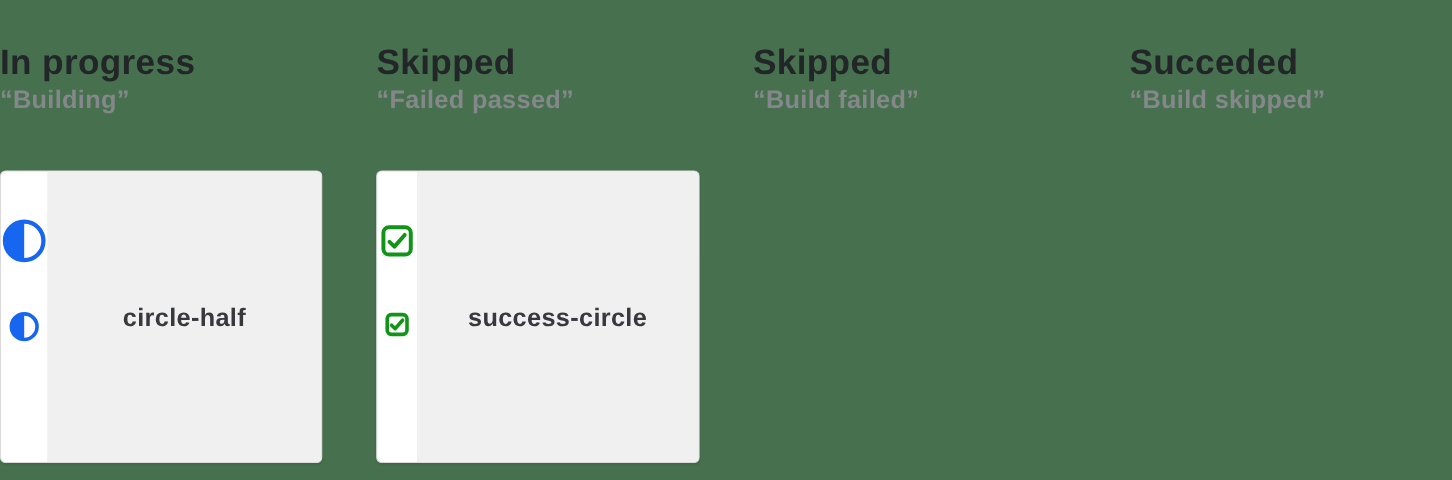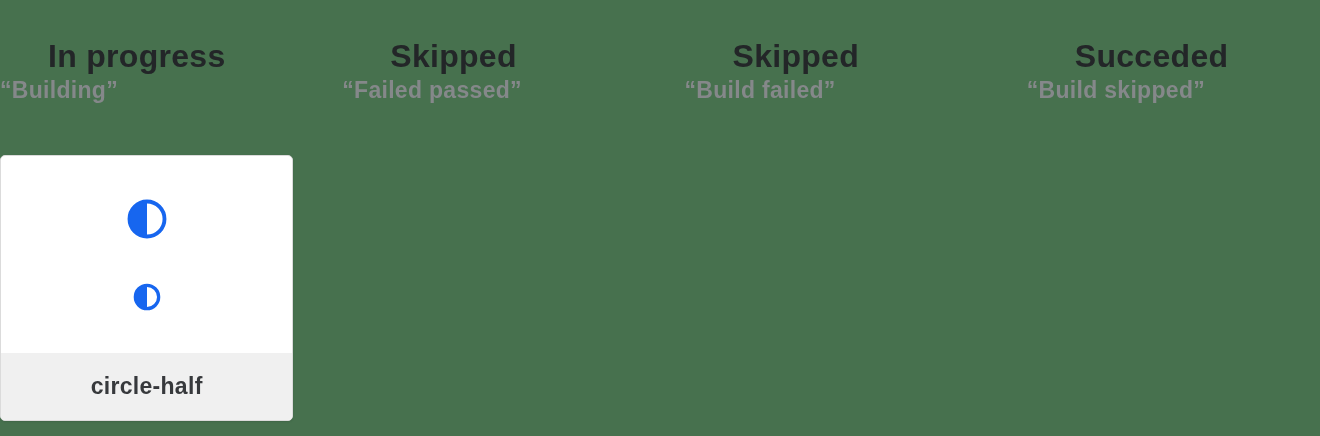--- a/index.html
+++ b/index.html
@@ -20,39 +20,38 @@
 
   .col { display: block; }
 
   .status-title {
     margin-top: 36px;
     font-size: 32px;
     line-height: 40px;
     font-weight: 800;
     letter-spacing: 0.3px;
     color: #232628;
-    padding-left: 48px;
   }
   .status-quote {
     font-size: 23px;
     line-height: 29px;
     font-weight: 600;
     letter-spacing: 0.3px;
     color: #85888A;
   }
 
   .card {
     margin-top: 50px;
     height: 266px;
     background: #ffffff;
     border: 1px solid #DBDBDB;
     border-radius: 5px;
     box-shadow: 0 1px 2px rgba(0,0,0,0.10);
     display: flex;
-    flex-direction: column;
+    flex-direction: row;
     overflow: hidden;
   }
   .card-body {
     height: 197px;
     display: flex;
     flex-direction: column;
     align-items: center;
     justify-content: space-evenly;
   }
   .card-footer {
@@ -101,20 +100,35 @@
       </div>
       <div class="card-footer">
         <span class="icon-name-label">circle-half</span>
       </div>
     </div>
   </section>
 
   <section class="col col-2">
     <h2 class="status-title">Skipped</h2>
     <p class="status-quote">“Failed passed”</p>
+    <div class="card">
+      <div class="card-body">
+        <svg class="ic-lg" viewBox="0 0 24 24" color="#119417">
+          <rect x="3.7" y="3.7" width="16.6" height="16.6" rx="3.4" fill="none" stroke="currentColor" stroke-width="2.4"></rect>
+          <polyline points="7.4 12.6 10.4 15.5 16.6 8.4" fill="none" stroke="currentColor" stroke-width="2.4" stroke-linecap="round" stroke-linejoin="round"></polyline>
+        </svg>
+        <svg class="ic-sm" viewBox="0 0 24 24" color="#119417">
+          <rect x="3.7" y="3.7" width="16.6" height="16.6" rx="3.4" fill="none" stroke="currentColor" stroke-width="3"></rect>
+          <polyline points="7.4 12.6 10.4 15.5 16.6 8.4" fill="none" stroke="currentColor" stroke-width="3" stroke-linecap="round" stroke-linejoin="round"></polyline>
+        </svg>
+      </div>
+      <div class="card-footer">
+        <span class="icon-name-label">success-circle</span>
+      </div>
+    </div>
   </section>
 
   <section class="col col-3">
     <h2 class="status-title">Skipped</h2>
     <p class="status-quote">“Build failed”</p>
   </section>
 
   <section class="col col-4">
     <h2 class="status-title">Succeded</h2>
     <p class="status-quote">“Build skipped”</p>

